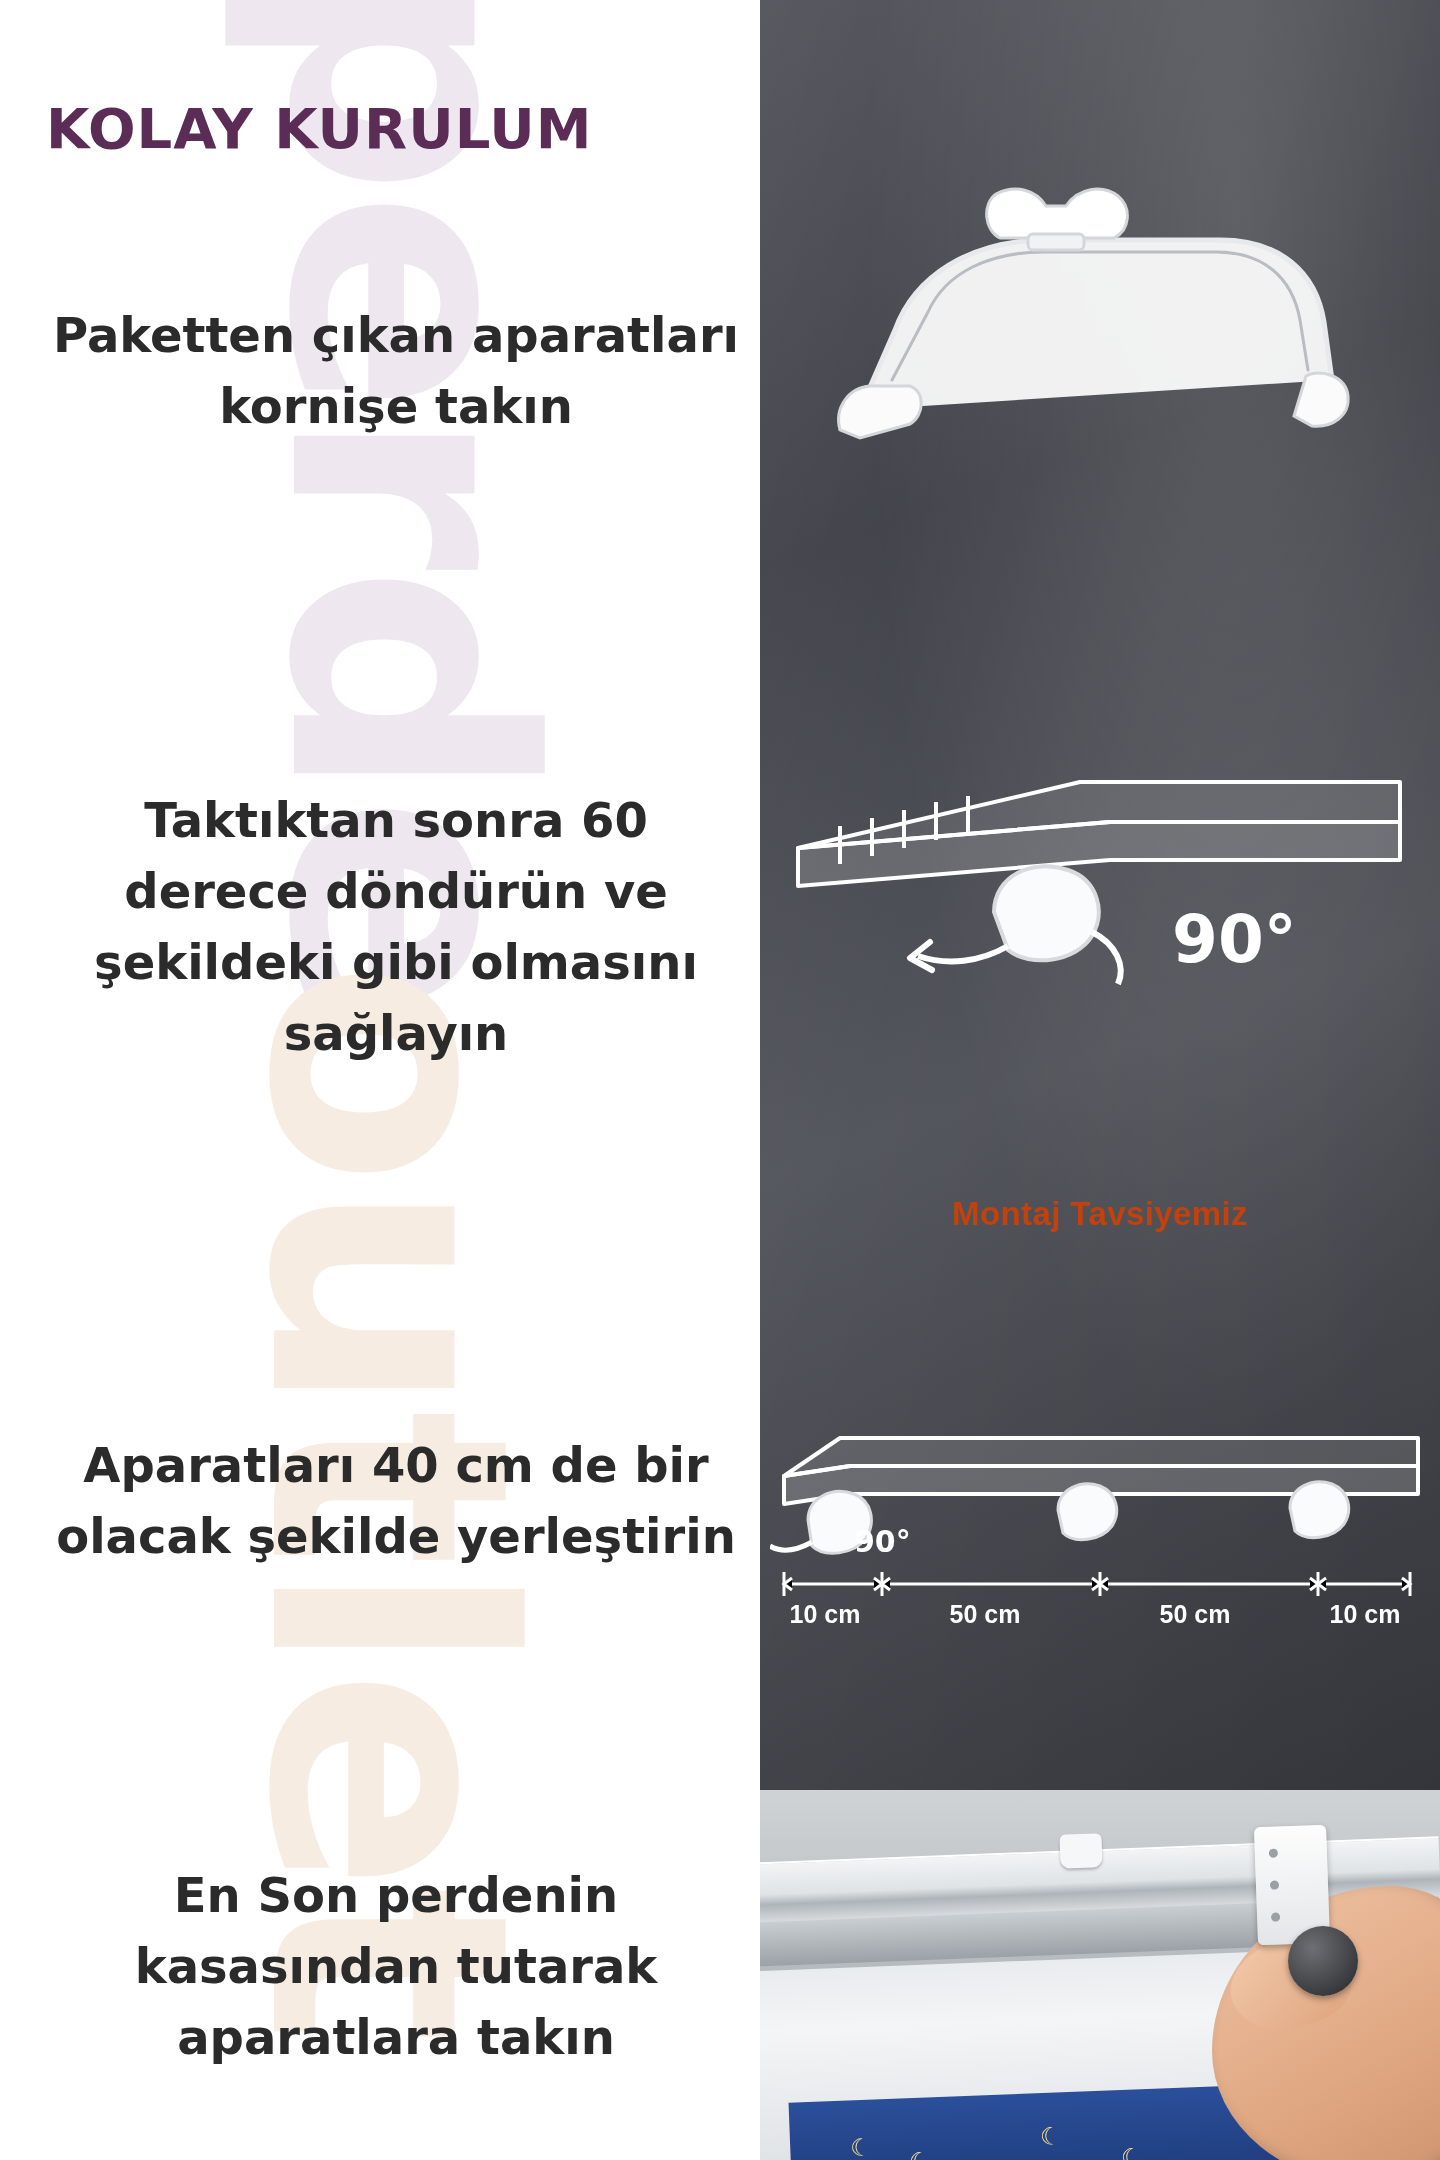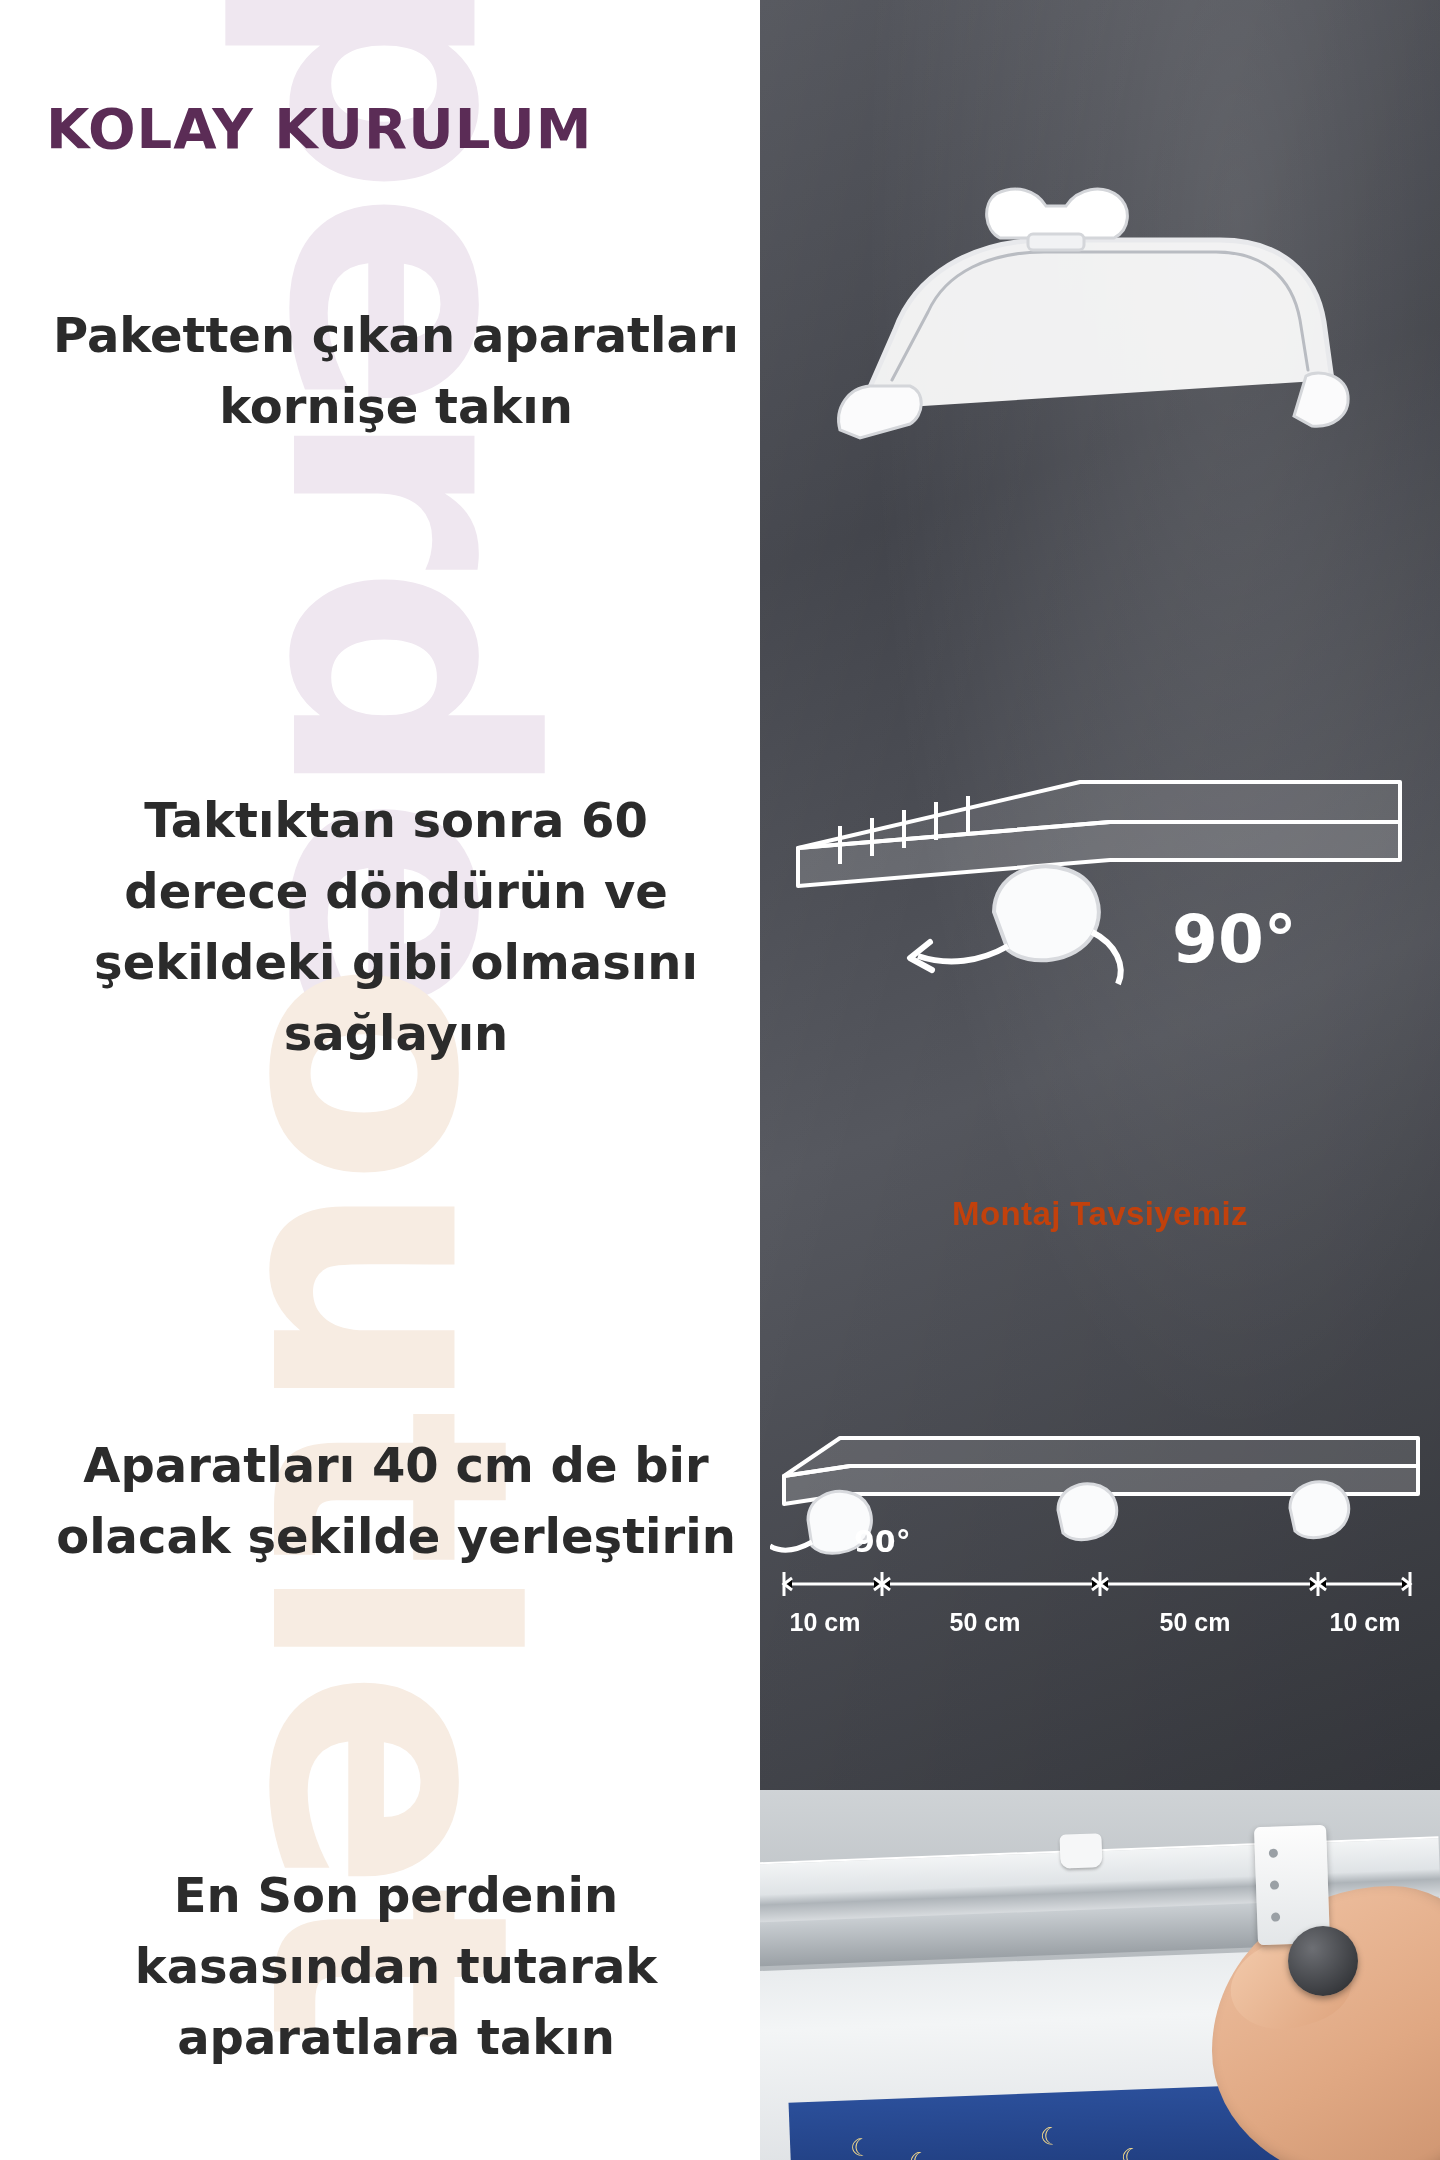--- a/index.html
+++ b/index.html
@@ -99,21 +99,21 @@
     position: absolute;
     left: 10px; top: 1600px;
     width: 660px; height: 46px;
     z-index: 4;
     color: #ffffff;
     font-size: 25px;
     font-weight: 600;
   }
   .dims span {
     position: absolute;
-    top: 8px;
+    top: 0;
     text-align: center;
   }
   .d1 { left: 10px;  width: 90px; }
   .d2 { left: 120px; width: 190px; }
   .d3 { left: 330px; width: 190px; }
   .d4 { left: 550px; width: 90px; }
 
   
   .text-col {
     position: absolute;

